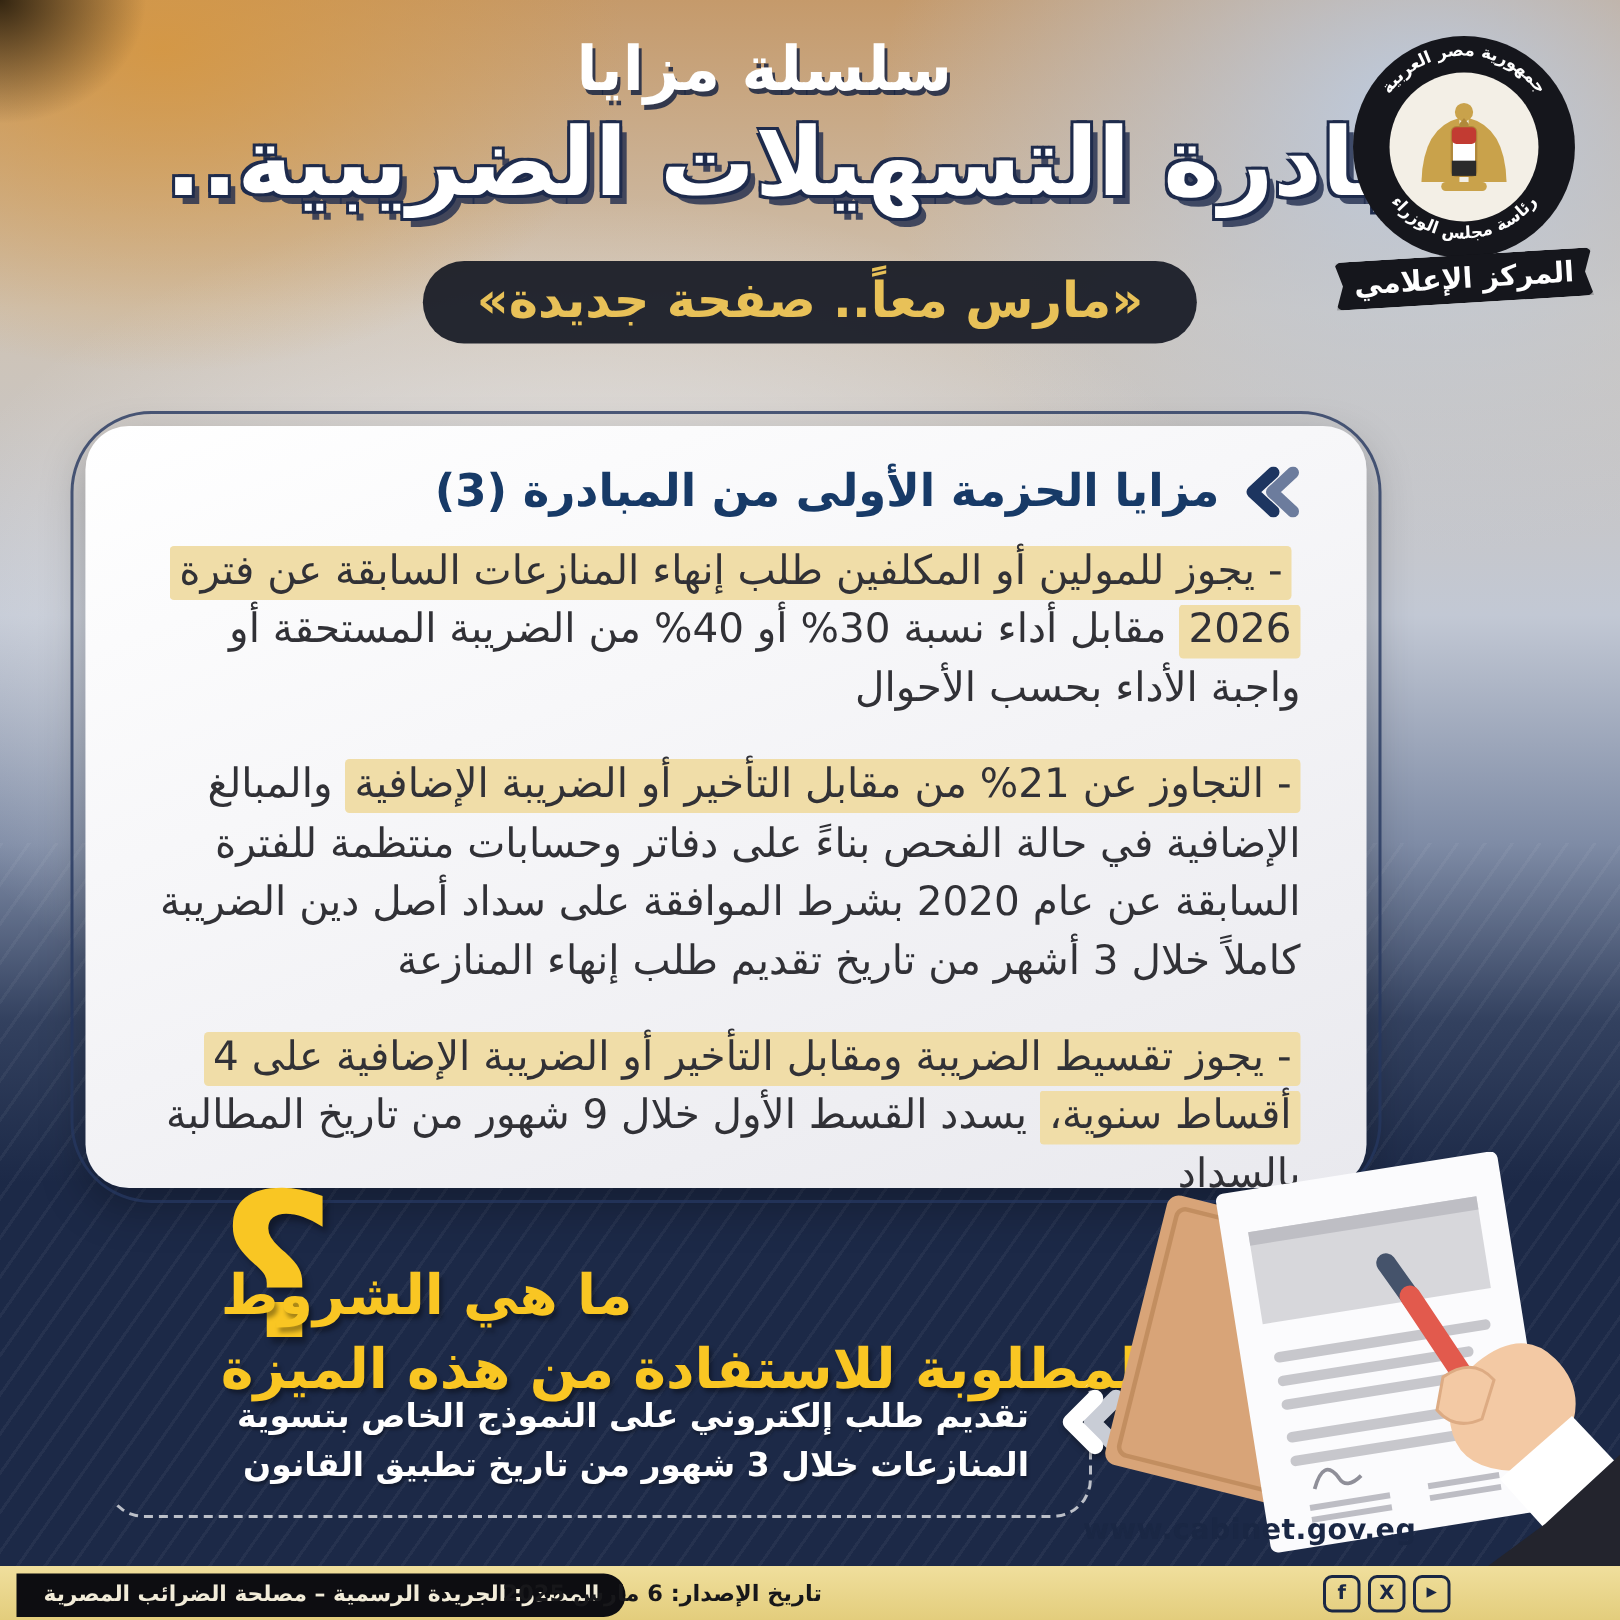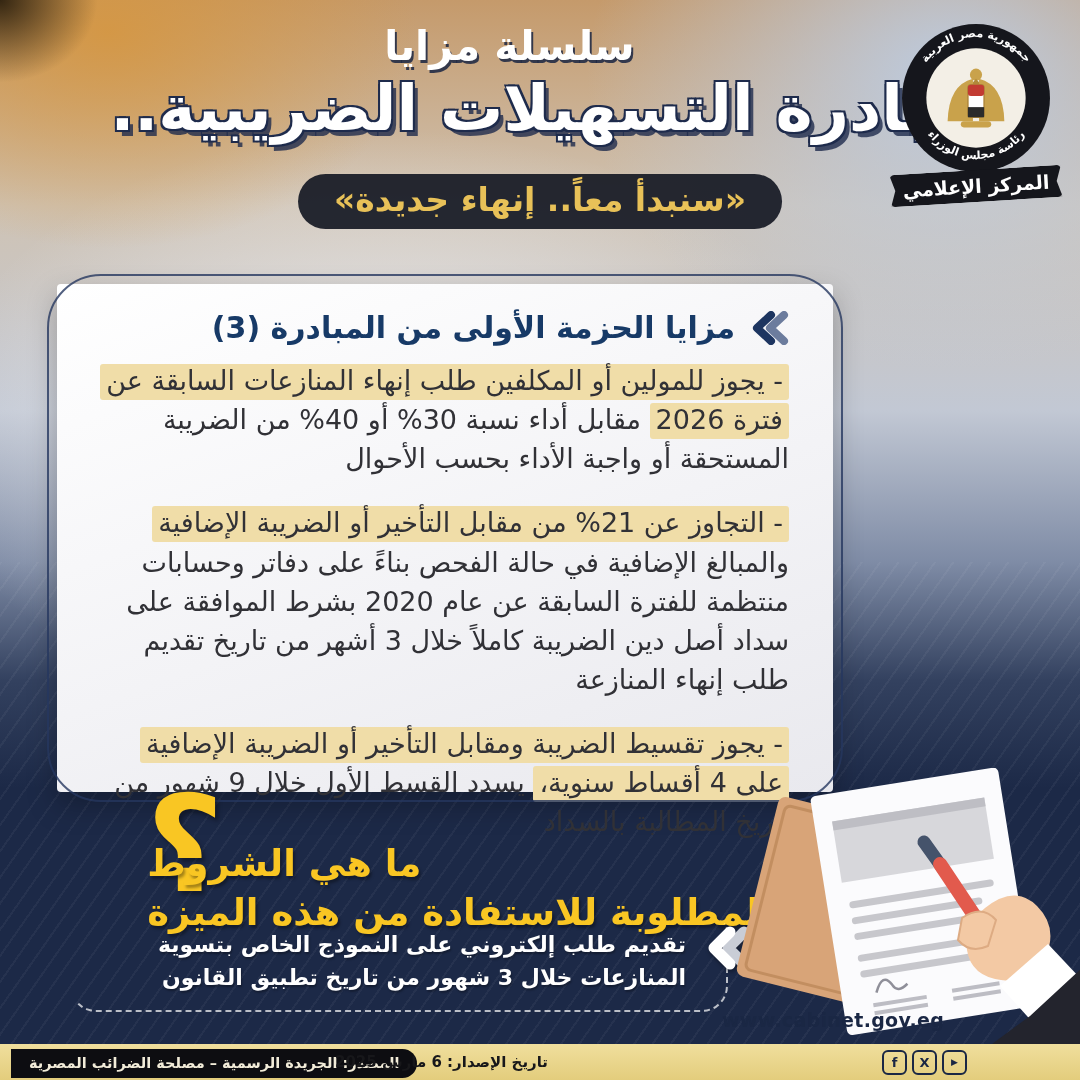--- a/index.html
+++ b/index.html
@@ -41,23 +41,23 @@
   .media-banner{
     position:absolute;left:2px;top:148px;width:172px;height:32px;
     background:#15161c;color:#fff;font-size:19px;font-weight:800;
     display:flex;align-items:center;justify-content:center;direction:rtl;
     transform:rotate(-3.5deg);border-radius:5px;
     clip-path:polygon(0 0,100% 0,97% 50%,100% 100%,0 100%,3% 50%);
     box-shadow:0 3px 6px rgba(0,0,0,.4);
   }
   
   .card{
-    position:absolute;left:57px;top:284px;width:776px;height:508px;
+    position:absolute;left:57px;top:284px;width:854px;height:508px;
     background:linear-gradient(160deg,#ffffff 0%,#f3f3f6 55%,#e9e9ee 100%);
-    border-radius:4px;box-shadow:0 12px 30px rgba(0,0,0,.28);
+    border-radius:29px;box-shadow:0 12px 30px rgba(0,0,0,.28);
   }
   .card::before{
     content:"";position:absolute;inset:-10px;border:2.5px solid rgba(38,55,95,.8);
     border-radius:54px;pointer-events:none;
   }
   .card-head{
     display:flex;align-items:center;gap:14px;direction:rtl;
     padding:26px 44px 0;color:#173a67;font-size:30px;font-weight:800;
   }
   .card-body{padding:16px 44px 0 40px;direction:rtl;text-align:right;}
@@ -118,21 +118,21 @@
   .social .sicon.play{font-size:9px;}
 </style>
 </head>
 <body>
 
 <div class="stage">
   <div class="texture"></div>
 
   <div class="series">سلسلة مزايا</div>
   <div class="main-title">مبادرة التسهيلات الضريبية..</div>
-  <div class="slogan-pill">«سنبدأ معاً.. إنهاء جديدة»</div>
+  <div class="slogan-pill">«مارس معاً.. صفحة جديدة»</div>
 
   <div class="gov-logo">
     <svg width="152" height="152" viewBox="0 0 150 150">
       <circle cx="75" cy="75" r="73" fill="#15161c"></circle>
       <circle cx="75" cy="75" r="49" fill="#f3efe6"></circle>
       <defs>
         <path id="arcTop" d="M 23,45 A 60,60 0 0 1 127,45"></path>
         <path id="arcBottom" d="M 23,105 A 60,60 0 0 0 127,105"></path>
       </defs>
       <text font-size="11" font-weight="bold" fill="#ffffff" text-anchor="middle" direction="rtl">

